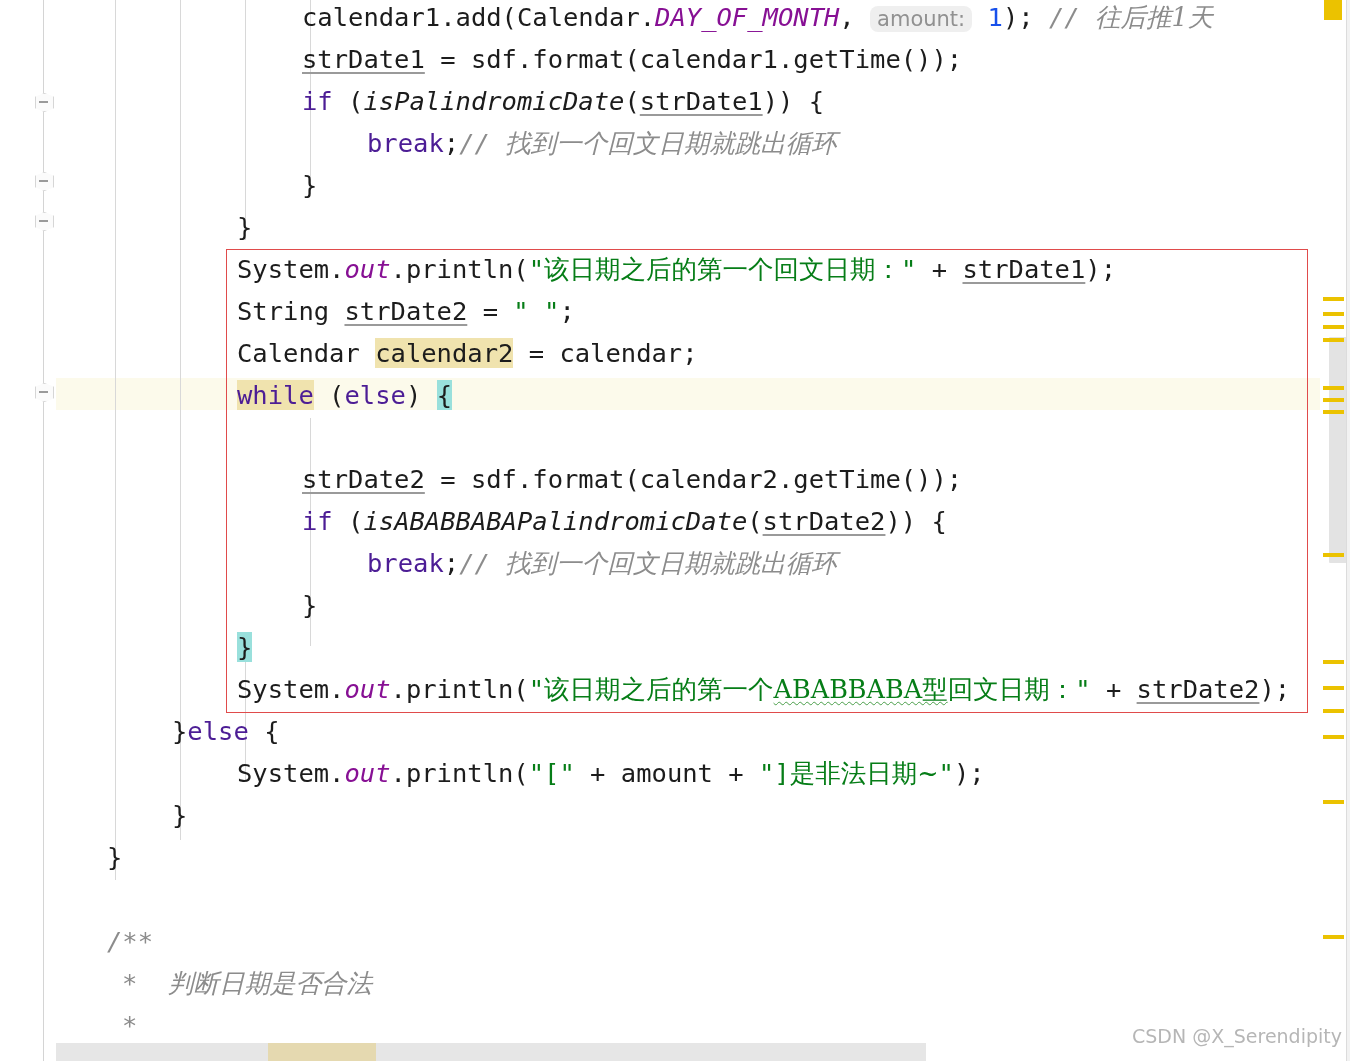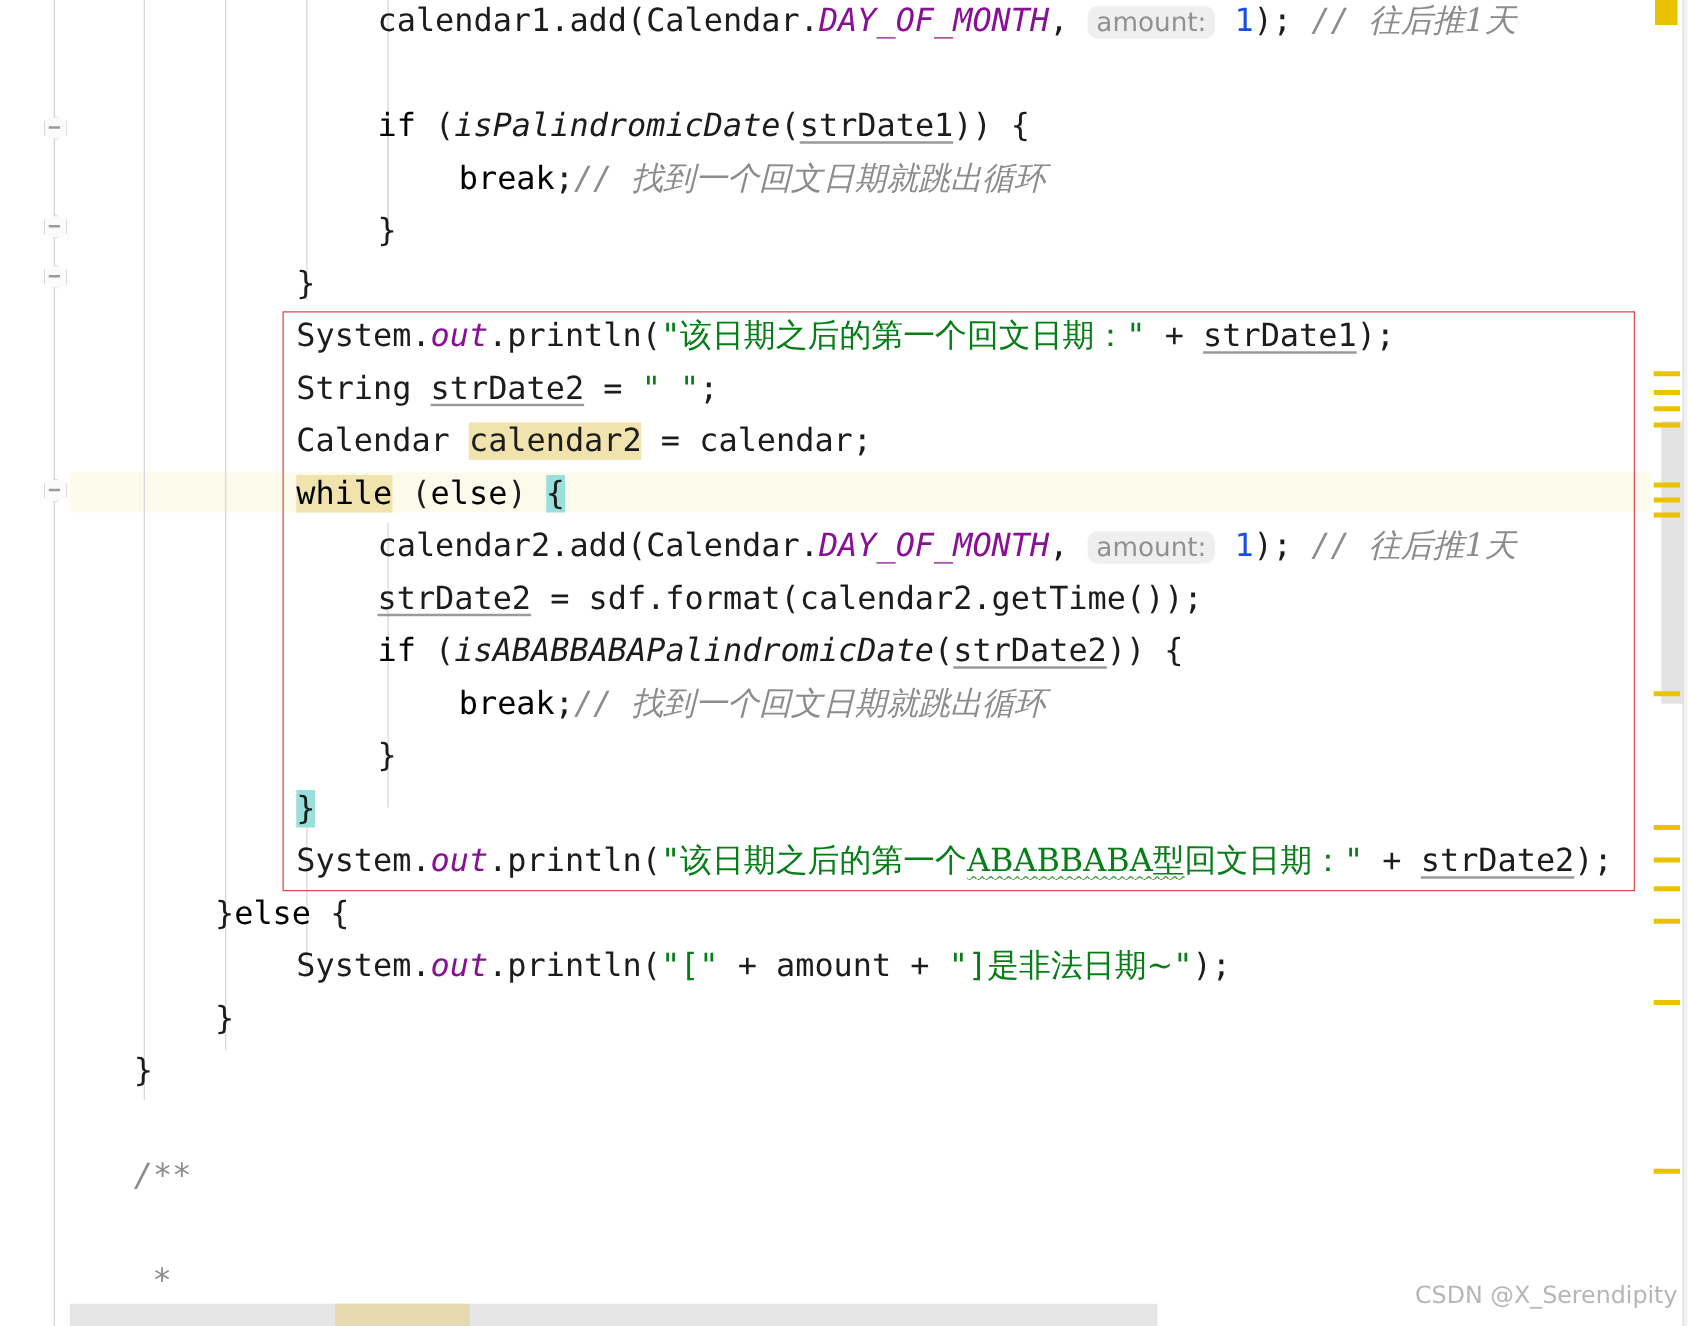--- a/index.html
+++ b/index.html
@@ -103,21 +103,21 @@
     color: #1c1c1c;
   }
   .ln {
     position: absolute;
     white-space: pre;
     height: 42px;
     line-height: 42px;
   }
 
   
-  .kw   { color: #000000; }          
+  .kw   { color: #4c1d95; }          
   .str  { color: #067d17; }          
   .num  { color: #1750eb; }          
   .stat { color: #871094; font-style: italic; }   
   .mth  { color: #1c1c1c; font-style: italic; }   
   .cmt  { color: #8c8c8c; font-style: italic; }   
   .fld  { text-decoration: underline; text-decoration-color: #9a9a9a;
           text-underline-offset: 4px; }
   .hl-y { background: #f0e3ae; }     
   .hl-b { background: #99e0dc; }     
   .sq {
@@ -266,20 +266,21 @@
         <div class="minus"></div>
     </div>
   </div>
 
   <div class="code">
 
     
     <div class="ln" style="top:-4px; left:270px;"><span>calendar1.add(Calendar.</span><span class="stat">DAY_OF_MONTH</span><span>, </span><span class="hint">amount:</span><span> </span><span class="num">1</span><span>); </span><span class="cmt">// </span><span class="cmt cjk">往后推1天</span></div>
 
     
+    <div class="ln" style="top:38px; left:270px;"><span class="fld">strDate1</span><span> = sdf.format(calendar1.getTime());</span></div>
 
     
     <div class="ln" style="top:80px; left:270px;"><span class="kw">if</span><span> (</span><span class="mth">isPalindromicDate</span><span>(</span><span class="fld">strDate1</span><span>)) {</span></div>
 
     
     <div class="ln" style="top:122px; left:335px;"><span class="kw">break</span><span>;</span><span class="cmt">// </span><span class="cmt cjk">找到一个回文日期就跳出循环</span></div>
 
     
     <div class="ln" style="top:164px; left:270px;"><span>}</span></div>
 
@@ -292,21 +293,20 @@
     
     <div class="ln" style="top:290px; left:205px;"><span>String </span><span class="fld">strDate2</span><span> = </span><span class="str">"</span><span class="str"> </span><span class="str">"</span><span>;</span></div>
 
     
     <div class="ln" style="top:332px; left:205px;"><span>Calendar </span><span class="hl-y">calendar2</span><span> = calendar;</span></div>
 
     
     <div class="ln" style="top:374px; left:205px;"><span class="kw hl-y">while</span><span> (</span><span class="kw">else</span><span>) </span><span class="hl-b">{</span></div>
 
     
-    <div class="ln" style="top:416px; left:270px;"><span>calendar2.add(Calendar.</span><span class="stat">DAY_OF_MONTH</span><span>, </span><span class="hint">amount:</span><span> </span><span class="num">1</span><span>); </span><span class="cmt">// </span><span class="cmt cjk">往后推1天</span></div>
 
     
     <div class="ln" style="top:458px; left:270px;"><span class="fld">strDate2</span><span> = sdf.format(calendar2.getTime());</span></div>
 
     
     <div class="ln" style="top:500px; left:270px;"><span class="kw">if</span><span> (</span><span class="mth">isABABBABAPalindromicDate</span><span>(</span><span class="fld">strDate2</span><span>)) {</span></div>
 
     
     <div class="ln" style="top:542px; left:335px;"><span class="kw">break</span><span>;</span><span class="cmt">// </span><span class="cmt cjk">找到一个回文日期就跳出循环</span></div>
 
@@ -328,20 +328,21 @@
     
     <div class="ln" style="top:794px; left:140px;"><span>}</span></div>
 
     
     <div class="ln" style="top:836px; left:75px;"><span>}</span></div>
 
     
     <div class="ln" style="top:920px; left:75px;"><span class="cmt">/**</span></div>
 
     
+    <div class="ln" style="top:962px; left:90px;"><span class="cmt">*  </span><span class="cmt cjk">判断日期是否合法</span></div>
 
     
     <div class="ln" style="top:1004px; left:90px;"><span class="cmt">*</span></div>
 
   </div>
 
   <div class="bottom-strip">
     <div class="chunk" style="left:212px; width:108px;"></div>
   </div>
 

